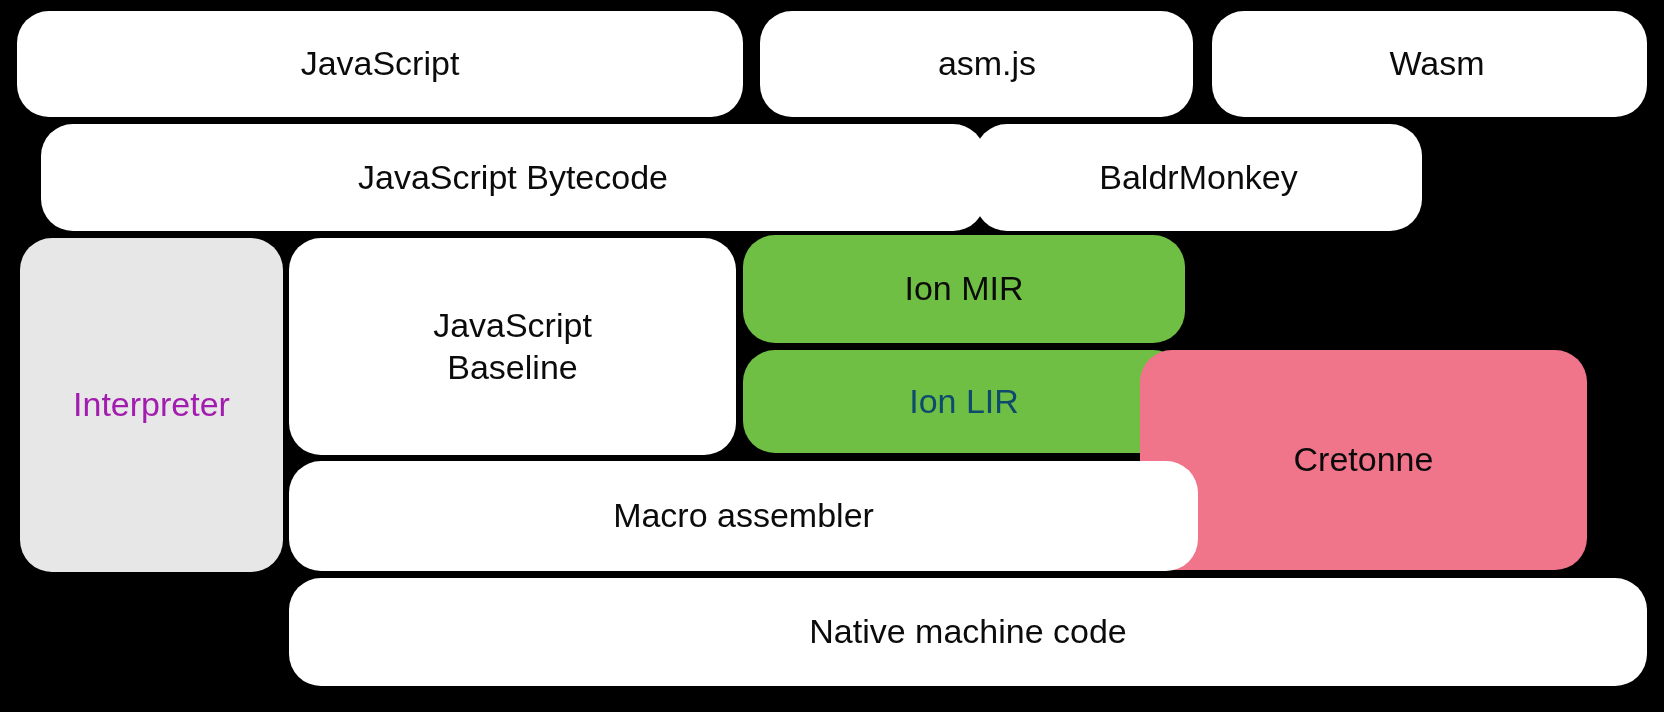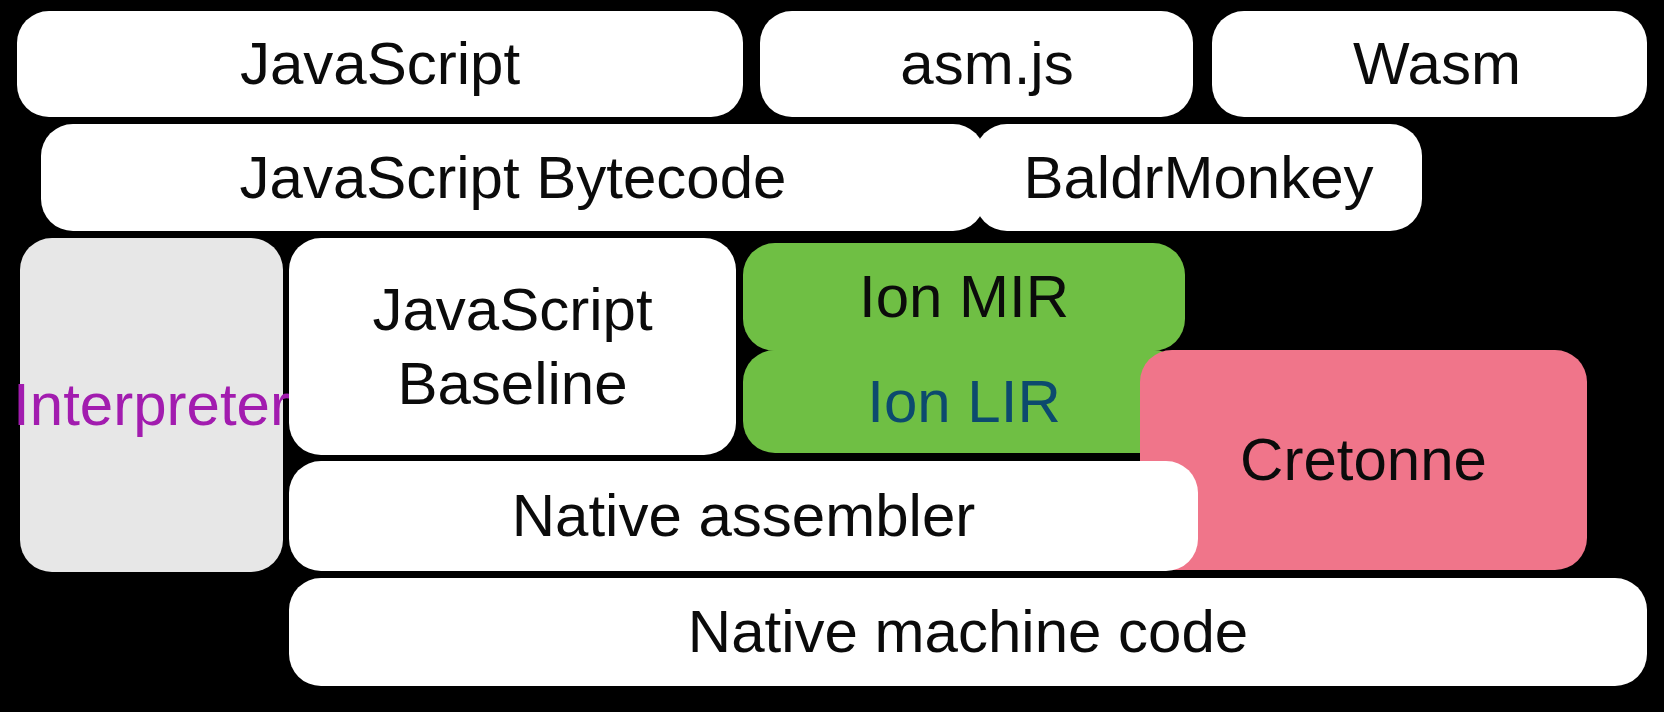--- a/index.html
+++ b/index.html
@@ -14,21 +14,21 @@
     background: #000;
     overflow: hidden;
     font-family: "Liberation Sans", sans-serif;
   }
   .node {
     position: absolute;
     display: flex;
     align-items: center;
     justify-content: center;
     border-radius: 32px;
-    font-size: 60px;
+    font-size: 34px;
     line-height: 1.22;
     color: #0b0b0b;
     text-align: center;
     white-space: pre-line;
     box-sizing: border-box;
   }
   
   .n-javascript      { left: 17px;   top: 11px;  width: 726px;  height: 106px; }
   .n-asmjs           { left: 760px;  top: 11px;  width: 433px;  height: 106px; padding-left: 21px; }
   .n-wasm            { left: 1212px; top: 11px;  width: 435px;  height: 106px; }
@@ -55,23 +55,23 @@
 
   <div class="node n-bytecode" style="background: rgb(255, 255, 255); color: rgb(11, 11, 11); margin-left: 24px;">JavaScript Bytecode</div>
 
   <div class="node n-baldrmonkey" style="background: rgb(255, 255, 255); color: rgb(11, 11, 11);">BaldrMonkey</div>
 
   <div class="node n-interpreter" style="background: rgb(231, 231, 231); color: #a21caf;">Interpreter</div>
 
   <div class="node n-baseline" style="background: rgb(255, 255, 255); color: rgb(11, 11, 11);">JavaScript
 Baseline</div>
 
-  <div class="node n-ion-mir" style="background: rgb(111, 191, 68); color: rgb(11, 11, 11); margin-top: 8px;">Ion MIR</div>
+  <div class="node n-ion-mir" style="background: rgb(111, 191, 68); color: rgb(11, 11, 11);">Ion MIR</div>
 
   <div class="node n-ion-lir" style="background: rgb(111, 191, 68); color: #0c4a6e;">Ion LIR</div>
 
   <div class="node n-cretonne" style="background: rgb(240, 117, 138); color: rgb(11, 11, 11);">Cretonne</div>
 
-  <div class="node n-macro-assembler" style="background: rgb(255, 255, 255); color: rgb(11, 11, 11);">Native assembler</div>
+  <div class="node n-macro-assembler" style="background: rgb(255, 255, 255); color: rgb(11, 11, 11);">Macro assembler</div>
 
   <div class="node n-native" style="background: rgb(255, 255, 255); color: rgb(11, 11, 11);">Native machine code</div>
 
 </div>
 
 </body></html>

